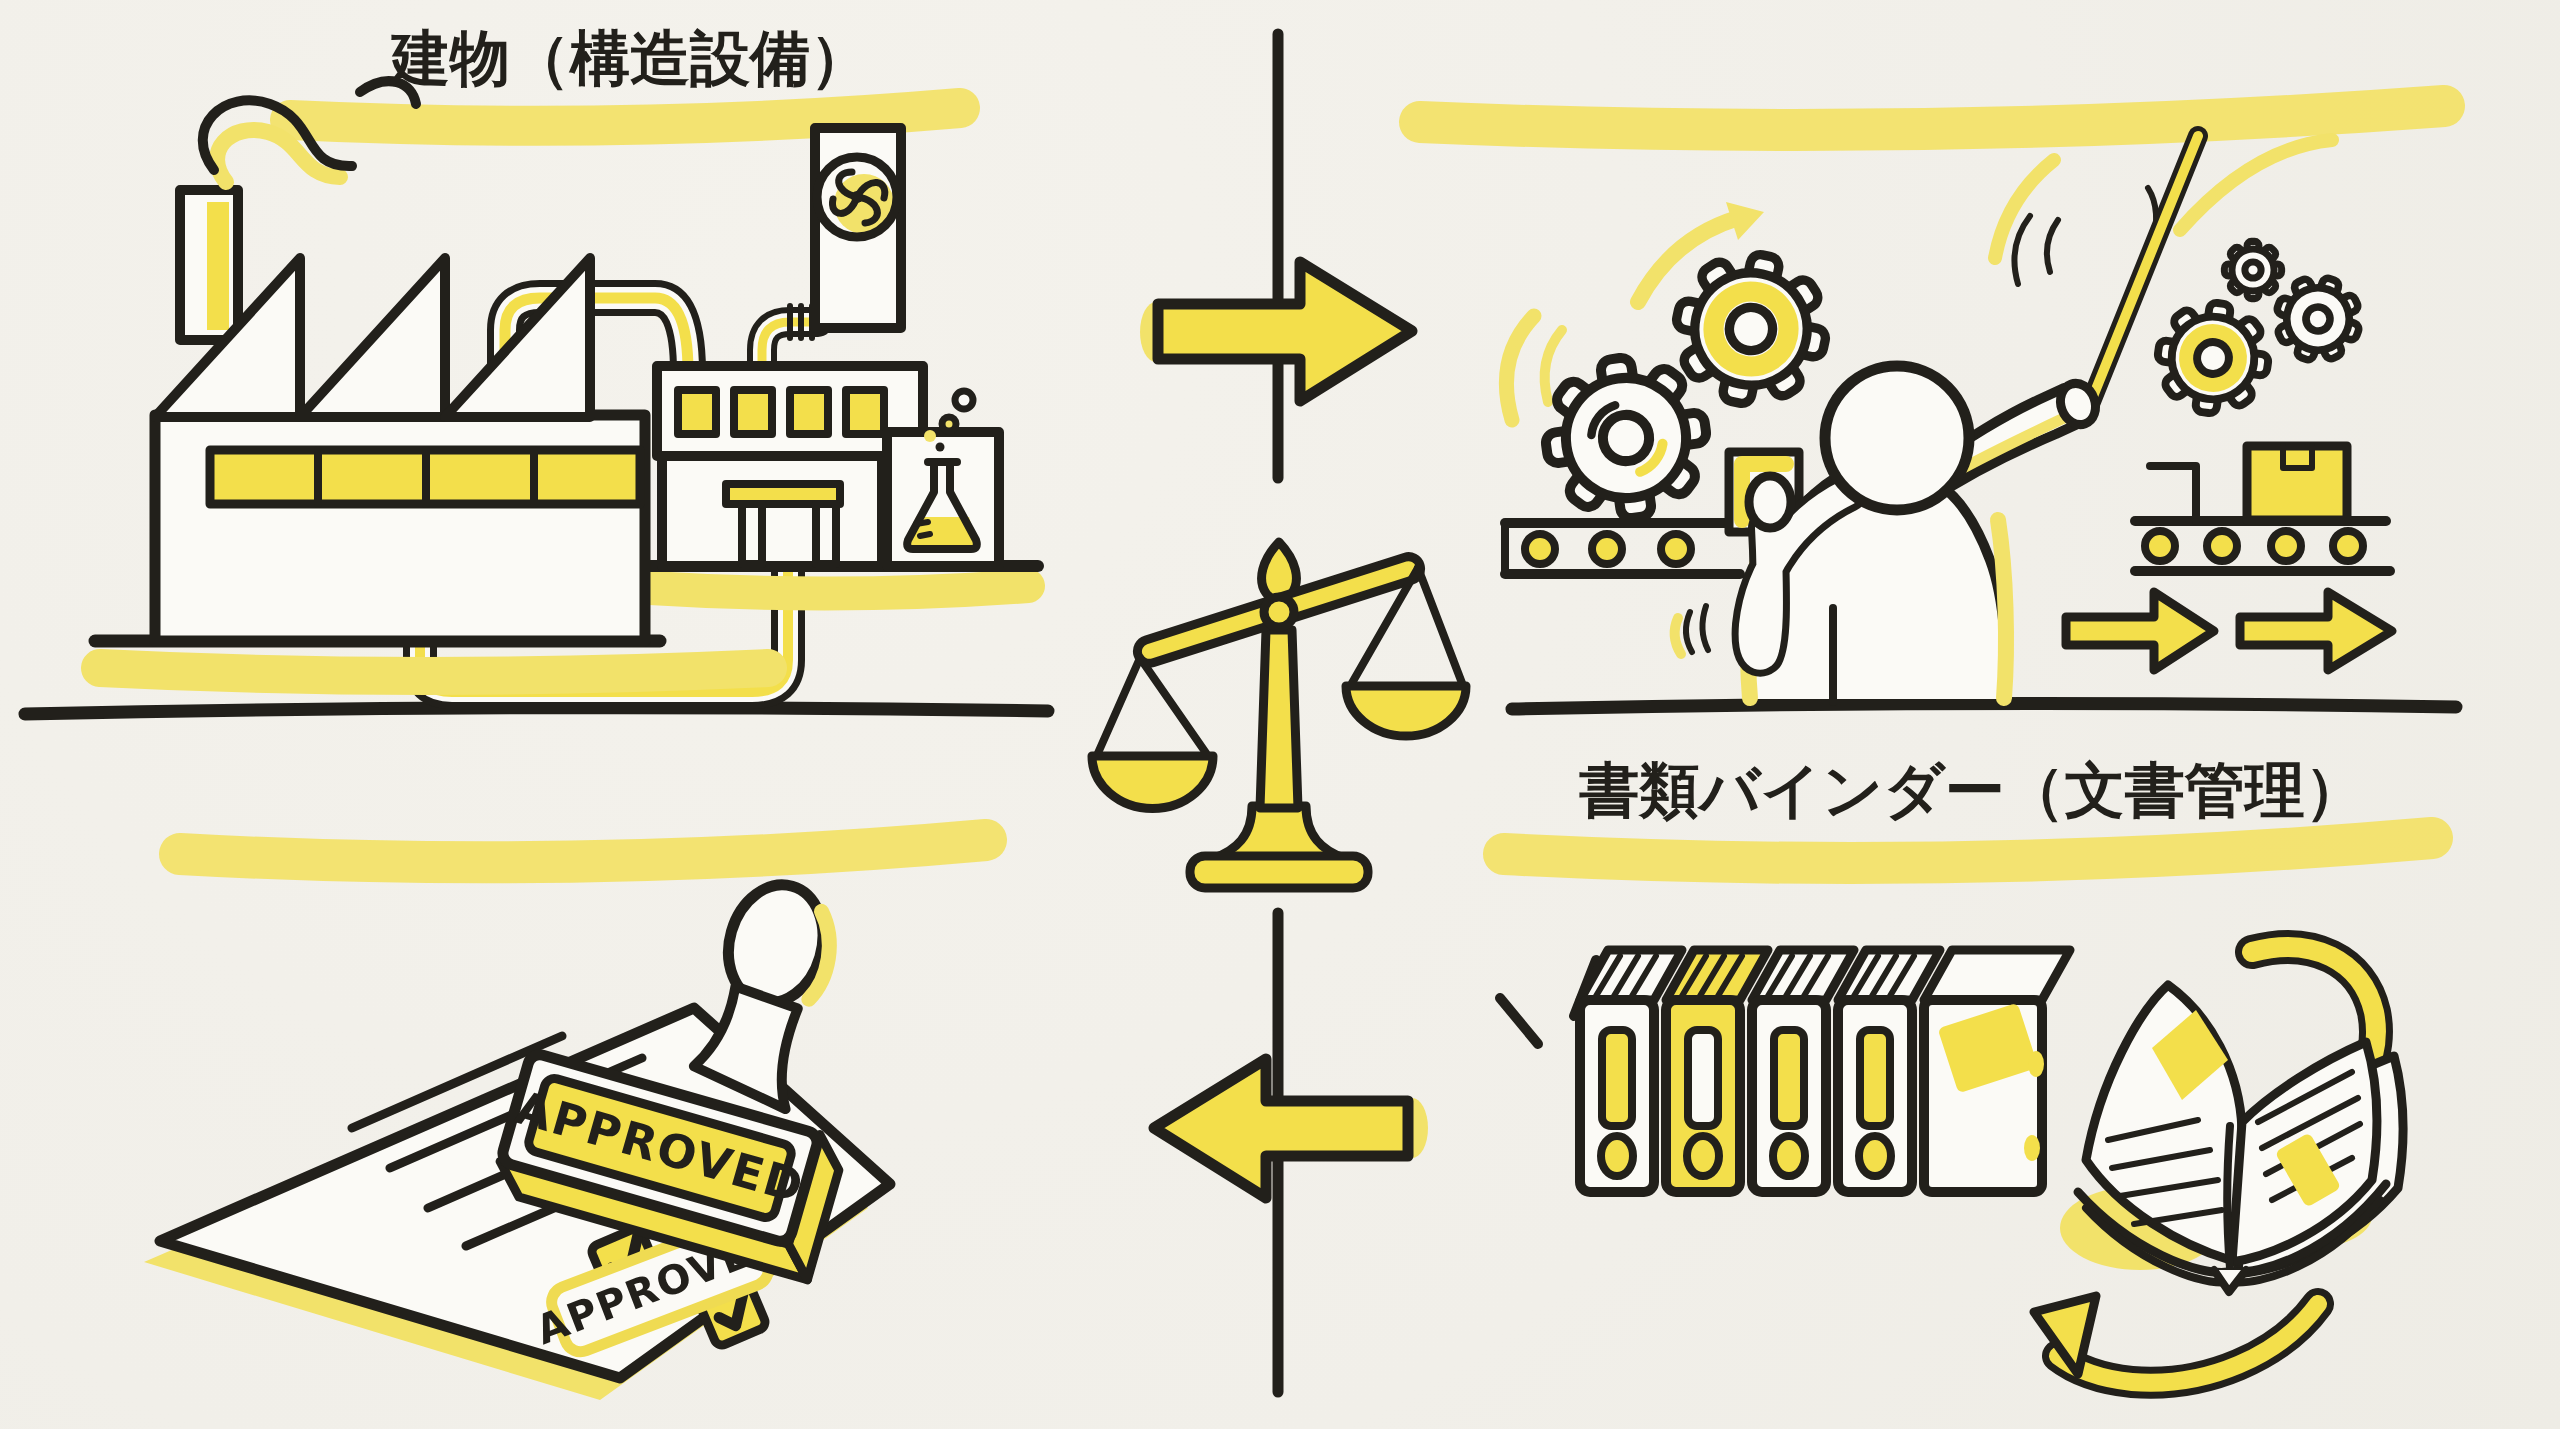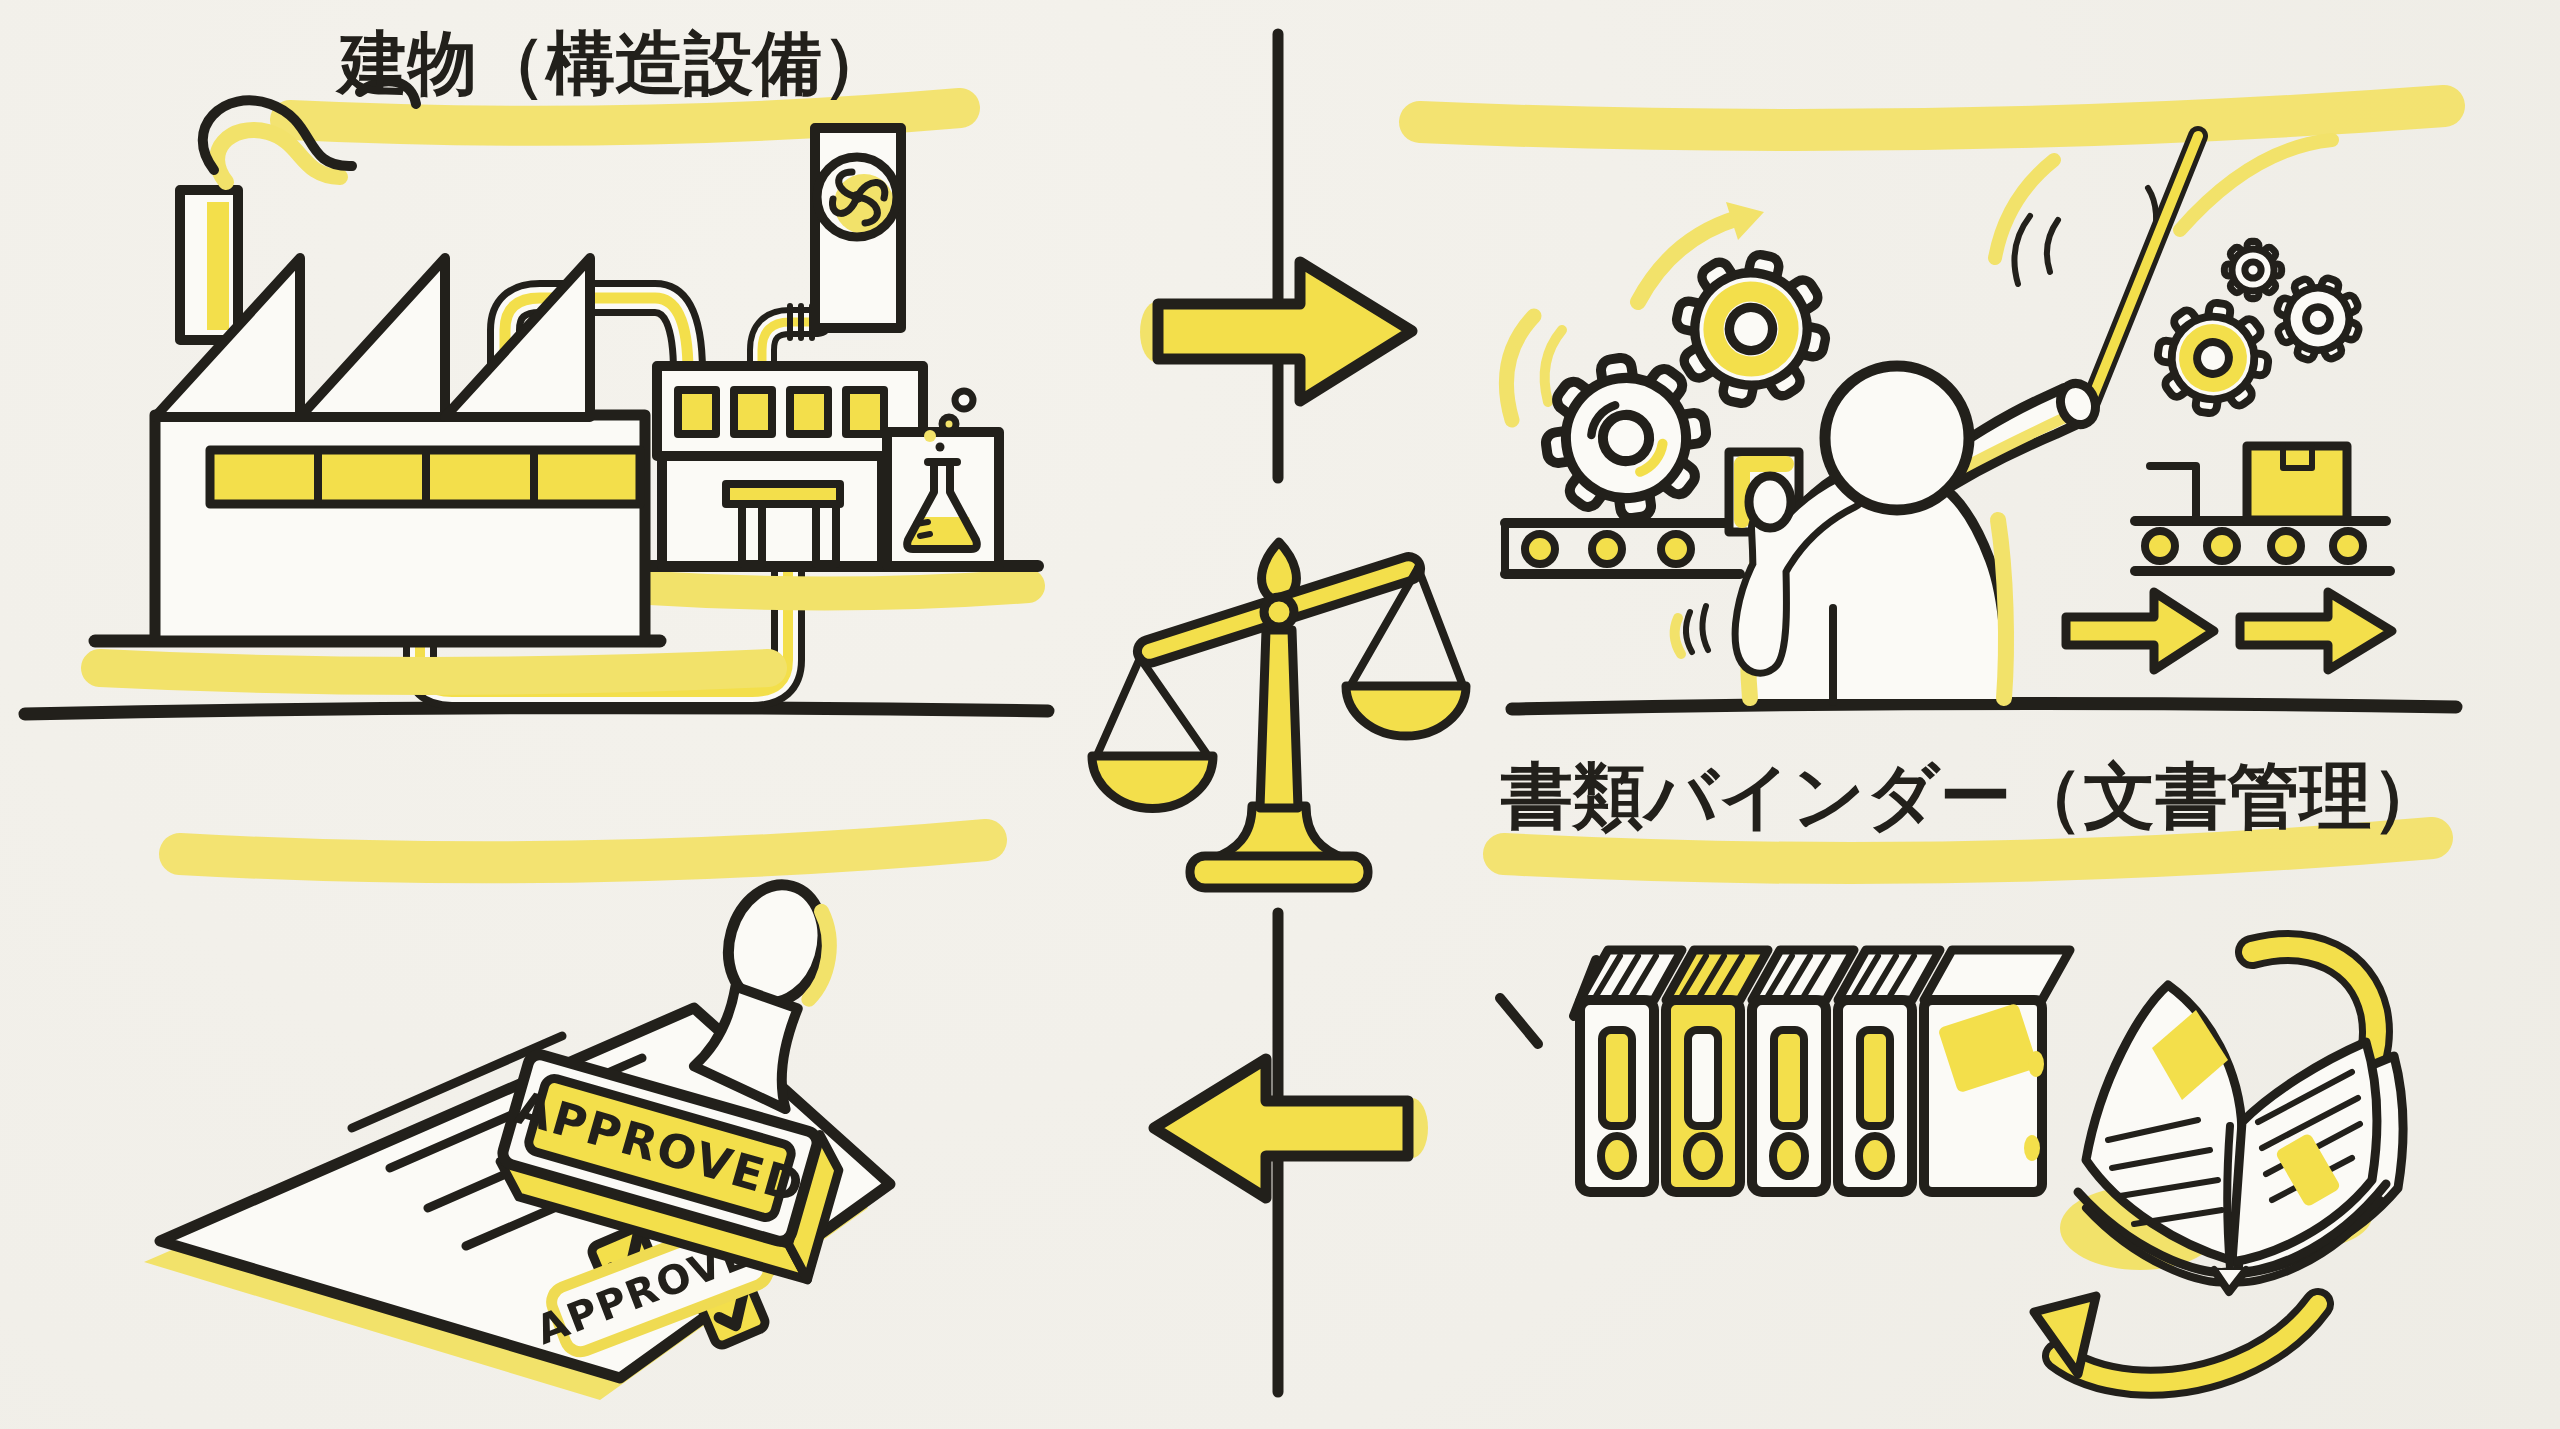--- a/index.html
+++ b/index.html
@@ -3,24 +3,24 @@
 <meta charset="utf-8">
 <style>
   html,body{margin:0;padding:0;}
   body{width:2560px;height:1429px;background:#F1EFE9;overflow:hidden;
        font-family:"DejaVu Sans","Liberation Sans",sans-serif;}
   #canvas{position:relative;width:2560px;height:1429px;background:
      radial-gradient(circle at 30% 20%, #F4F2EC 0%, #F1EFE9 60%, #EEECE5 100%);}
   #art{position:absolute;left:0;top:0;}
   .t-title{position:absolute;font-weight:800;color:#22201B;text-align:center;
            line-height:1.08;white-space:nowrap;}
-  .tl{left:235px;top:26px;width:760px;font-size:69px;}
+  .tl{left:250px;top:26px;width:760px;font-size:60px;}
   .tr{left:1392px;top:32px;width:1076px;font-size:78px;}
   .bl{left:148px;top:760px;width:884px;font-size:72px;}
-  .br{left:1478px;top:758px;width:988px;font-size:72px;}
+  .br{left:1478px;top:758px;width:988px;font-size:60px;}
   text{font-family:"DejaVu Sans","Liberation Sans",sans-serif;}
 </style>
 </head>
 <body>
 
 <div id="canvas">
 
 <svg id="art" width="2560" height="1429" viewBox="0 0 2560 1429">
   <defs></defs>
 

